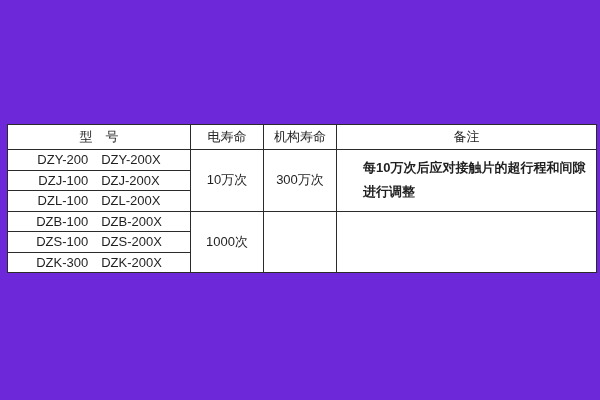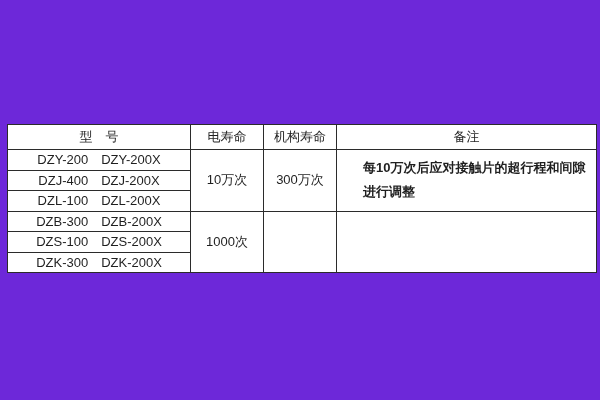--- a/index.html
+++ b/index.html
@@ -93,37 +93,37 @@
           <td rowspan="3">10万次</td>
           <td rowspan="3">300万次</td>
           <td rowspan="3" class="remarks-cell">
             <div class="remarks-line">每10万次后应对接触片的超行程和间隙</div>
             <div class="remarks-line">进行调整</div>
           </td>
         </tr>
         <tr>
           <td>
             <div class="model-pair">
-              <span>DZJ-400</span>
+              <span>DZJ-100</span>
               <span>DZJ-200X</span>
             </div>
           </td>
         </tr>
         <tr>
           <td>
             <div class="model-pair">
               <span>DZL-100</span>
               <span>DZL-200X</span>
             </div>
           </td>
         </tr>
         <tr>
           <td>
             <div class="model-pair">
-              <span>DZB-300</span>
+              <span>DZB-100</span>
               <span>DZB-200X</span>
             </div>
           </td>
           <td rowspan="3">1000次</td>
           <td rowspan="3"></td>
           <td rowspan="3" class="remarks-cell"></td>
         </tr>
         <tr>
           <td>
             <div class="model-pair">

